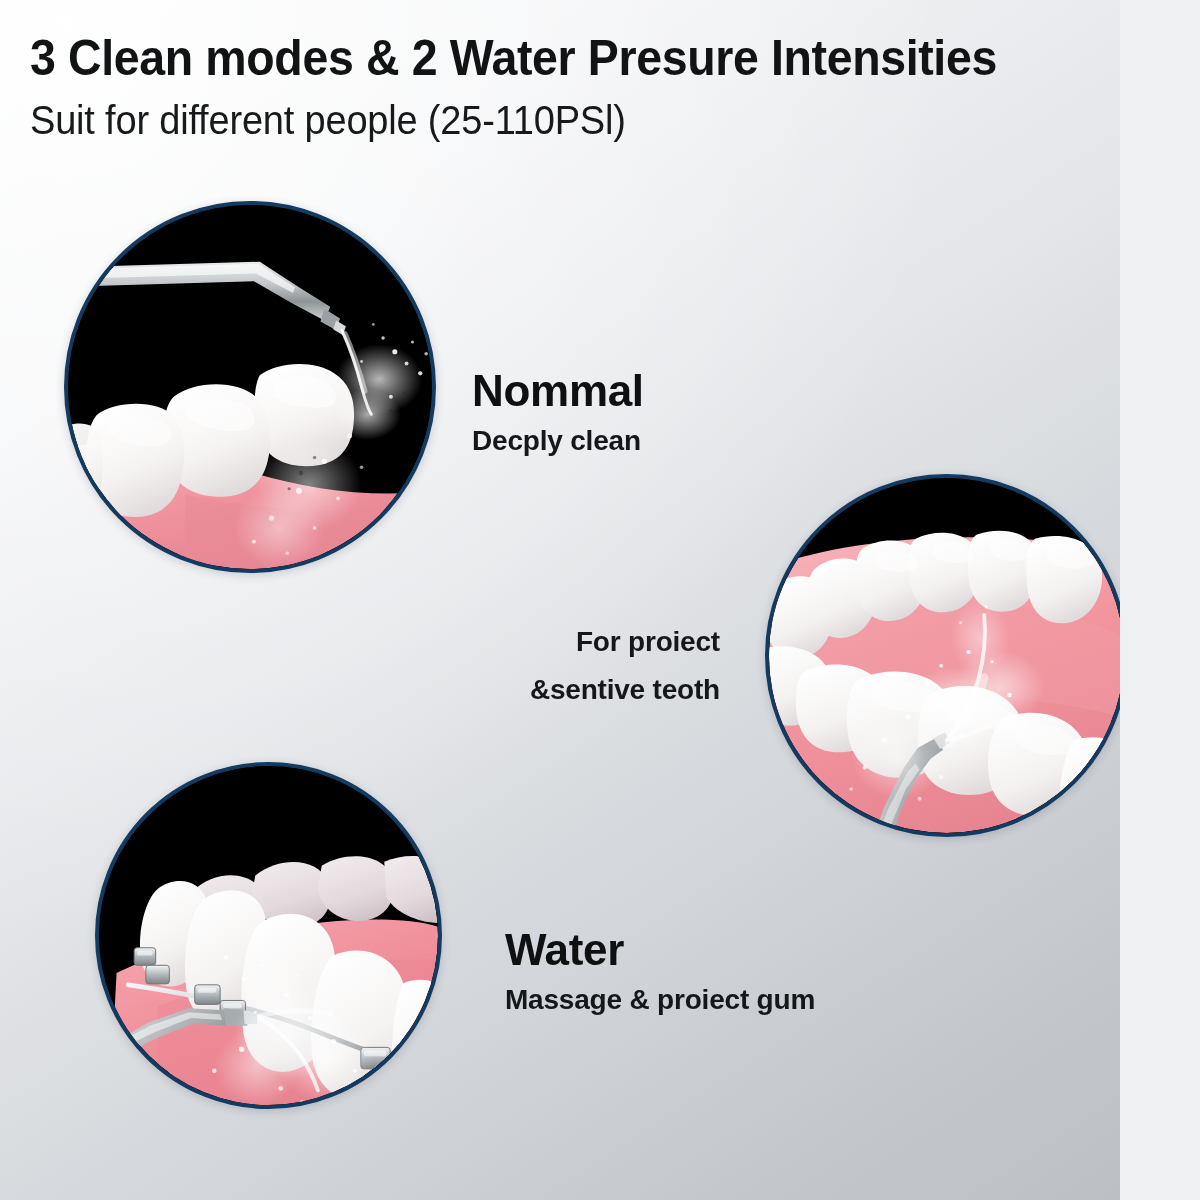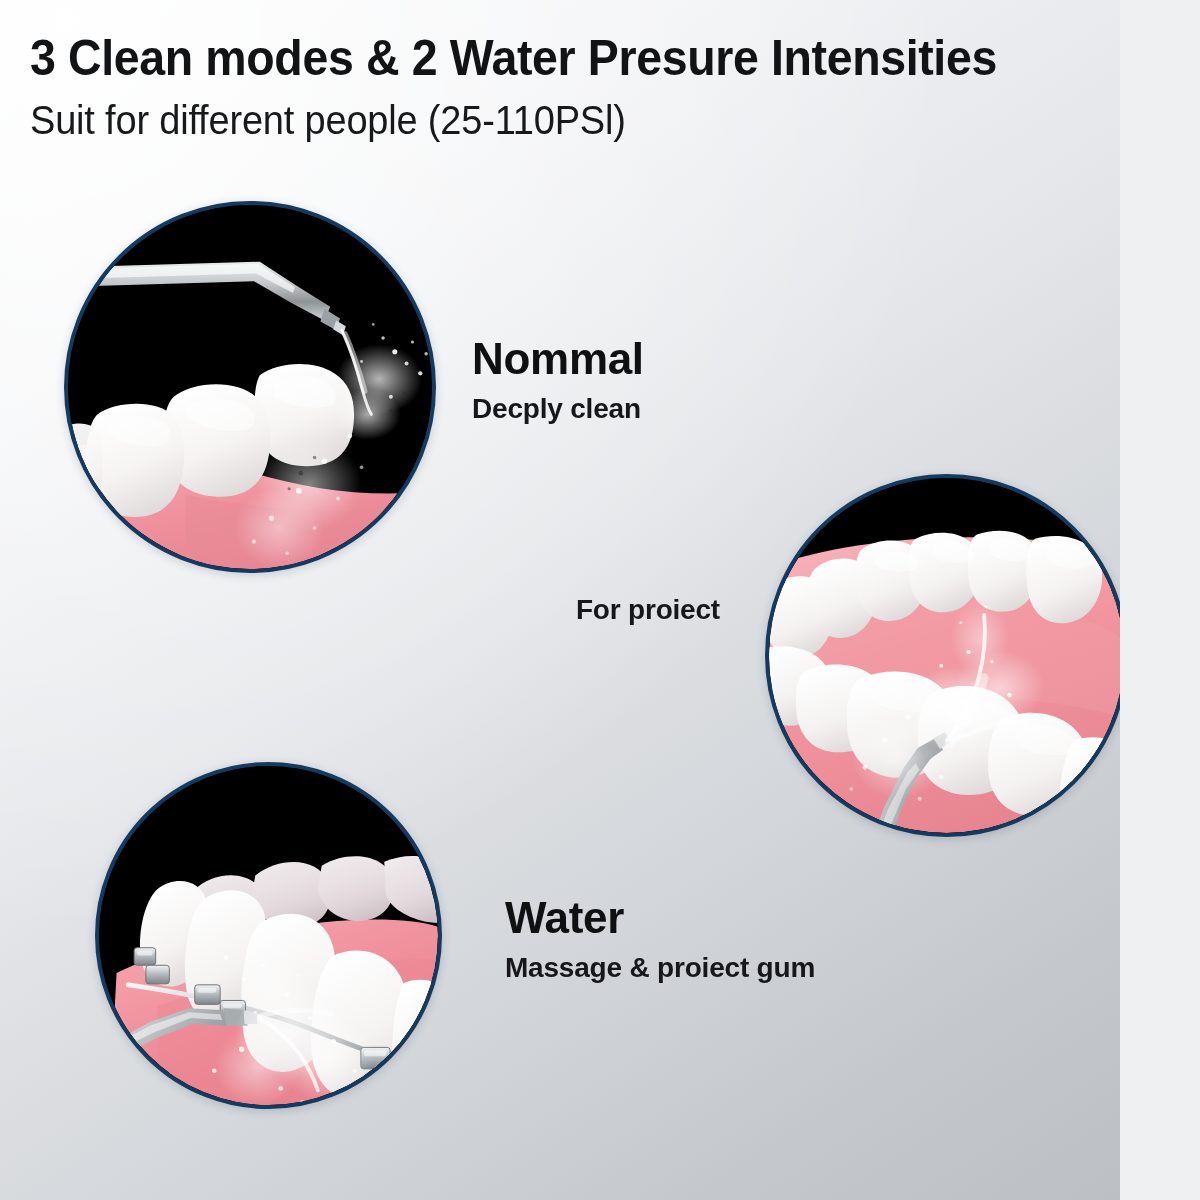--- a/index.html
+++ b/index.html
@@ -69,21 +69,21 @@
     overflow: hidden;
     border-radius: 50%;
   }
   .art svg { display: block; width: 100%; height: 100%; }
 
   #circle-normal { left: 64px;  top: 201px; width: 372px; height: 372px; }
   #circle-soft   { left: 765px; top: 474px; width: 363px; height: 363px; }
   #circle-pulse  { left: 95px;  top: 762px; width: 347px; height: 347px; }
 
   
-  .label-block { position: absolute; }
+  .label-block { position: absolute; margin-top: 32px; }
   .label-title {
     font-weight: 700;
     font-size: 44px;
     line-height: 52px;
     color: #0e1012;
     letter-spacing: -0.3px;
     white-space: nowrap;
   }
   .label-desc {
     font-weight: 700;
@@ -303,20 +303,21 @@
           <circle cx="154" cy="328" r="2" opacity="0.6"></circle>
           <circle cx="176" cy="306" r="2.2" opacity="0.65"></circle>
           <circle cx="132" cy="206" r="1.8" opacity="0.7"></circle>
         </g>
       </svg>
     </div>
   </div>
 
   <div class="label-block" id="label-soft">
     <div class="label-desc">For proiect</div>
+    <div class="label-desc">&amp;sentive teoth</div>
   </div>
 
   <div class="mode-circle" id="circle-pulse">
     <div class="art">
       <svg viewBox="0 0 347 347" preserveAspectRatio="xMidYMid slice">
         <defs>
           <linearGradient id="p-gum" x1="0.2" y1="0" x2="0.8" y2="1">
             <stop offset="0" stop-color="#f6a5ae"></stop>
             <stop offset="0.45" stop-color="#ef8e99"></stop>
             <stop offset="1" stop-color="#e07b88"></stop>

